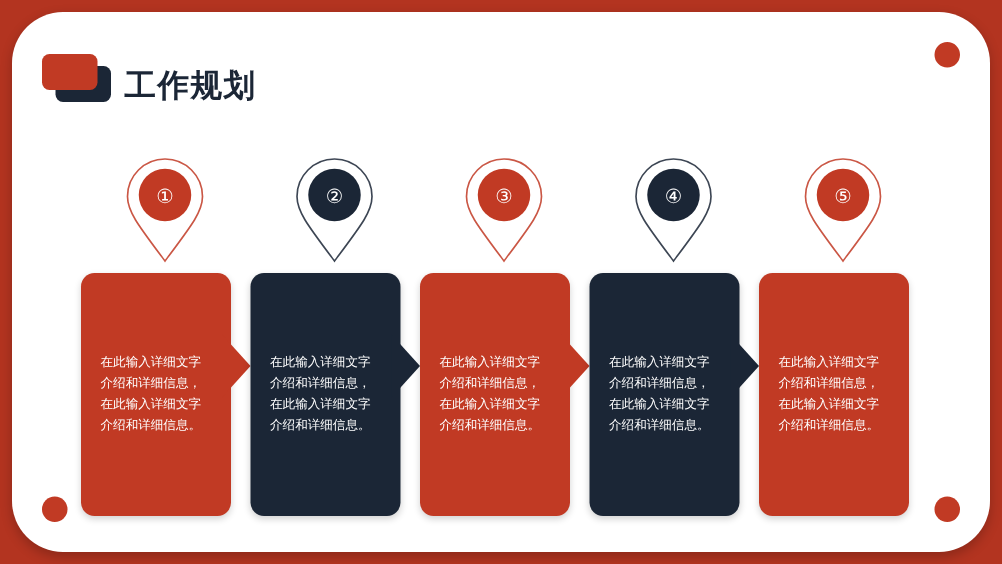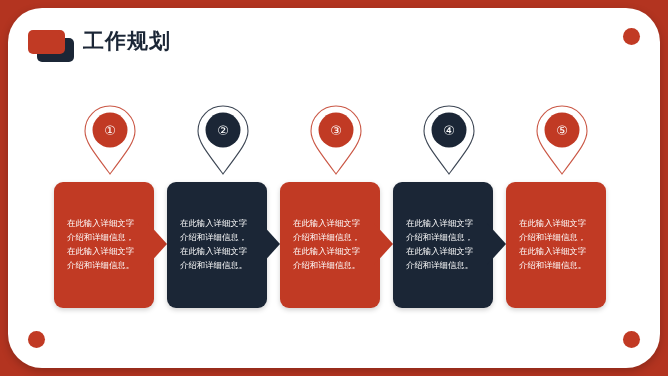--- a/index.html
+++ b/index.html
@@ -44,21 +44,21 @@
   .corner-dot.tr { right: 20px; top: 20px; }
   .corner-dot.bl { left: 20px;  bottom: 20px; }
   .corner-dot.br { right: 20px; bottom: 20px; }
 
   
   .title-row {
     position: absolute;
     left: 20px;
     top: 22px;
     display: flex;
-    align-items: flex-start;
+    align-items: flex-end;
     height: 38px;
   }
   .title-icon {
     position: relative;
     width: 46px;
     height: 32px;
     margin-right: 9px;
   }
   .title-icon .sq-back {
     position: absolute;
@@ -124,21 +124,21 @@
     color: #ffffff;
     line-height: 1;
     pointer-events: none;
   }
   
   .box {
     position: absolute;
     left: 0;
     top: 78px;
     width: 100px;
-    height: 126px;
+    height: 162px;
     border-radius: 9px;
     display: flex;
     align-items: center;
     justify-content: center;
     box-shadow: 0 2px 5px rgba(0,0,0,0.18);
   }
   .box-text {
     font-size: 8.4px;
     line-height: 1.65;
     color: #ffffff;

